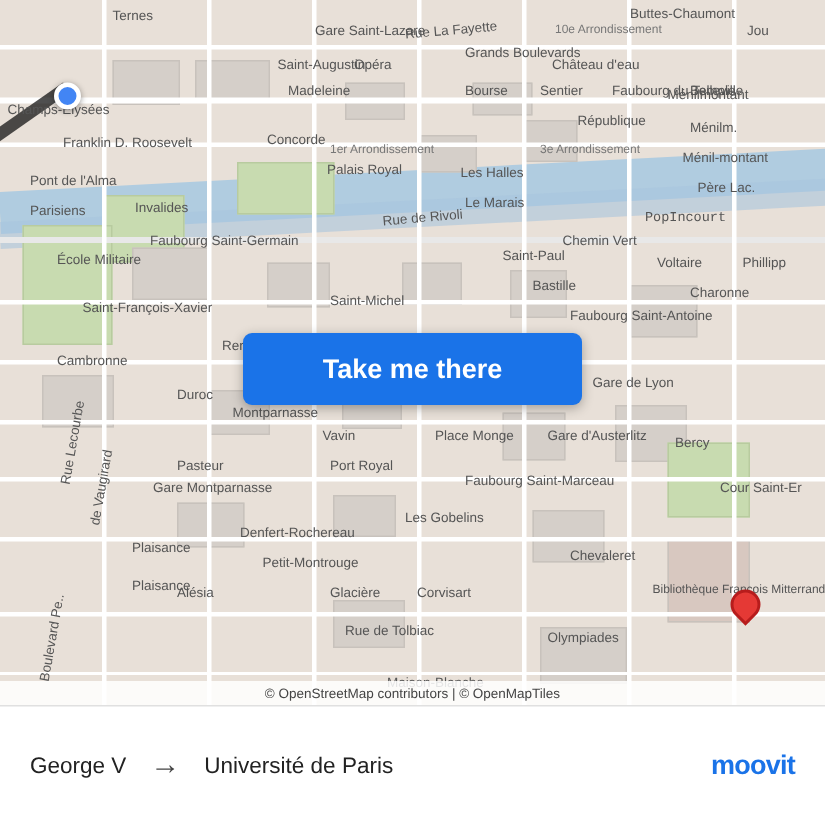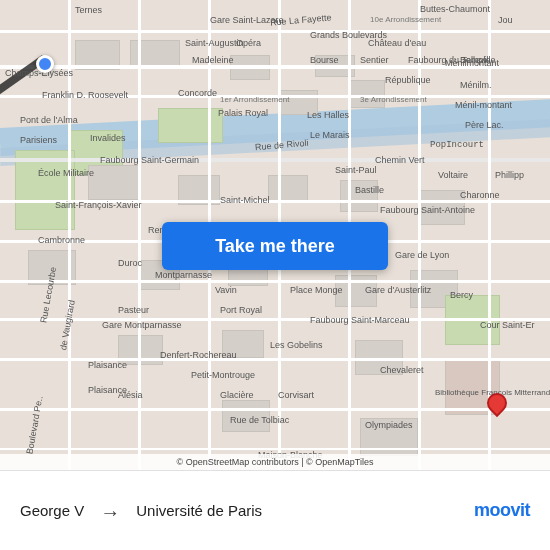--- a/index.html
+++ b/index.html
@@ -264,21 +264,21 @@
   <div class="street-label" style="top:305px;left:118px;">Pasteur</div>
   <div class="street-label" style="top:305px;left:220px;">Port Royal</div>
   <div class="street-label" style="top:340px;left:270px;">Les Gobelins</div>
   <div class="street-label" style="top:250px;left:395px;">Gare de Lyon</div>
   <div class="street-label" style="top:285px;left:365px;">Gare d'Austerlitz</div>
   <div class="street-label" style="top:290px;left:450px;">Bercy</div>
   <div class="street-label" style="top:350px;left:160px;">Denfert-Rochereau</div>
   <div class="street-label" style="top:360px;left:88px;">Plaisance</div>
   <div class="street-label" style="top:385px;left:88px;">Plaisance</div>
   <div class="street-label" style="top:390px;left:118px;">Alésia</div>
-  <div class="street-label" style="top:370px;left:175px;margin-left:16px;">Petit-Montrouge</div>
+  <div class="street-label" style="top:370px;left:175px;">Petit-Montrouge</div>
   <div class="street-label" style="top:390px;left:278px;">Corvisart</div>
   <div class="street-label" style="top:365px;left:380px;">Chevaleret</div>
   <div class="street-label" style="top:390px;left:220px;">Glacière</div>
   <div class="street-label" style="top:420px;left:365px;">Olympiades</div>
   <div class="street-label" style="top:415px;left:230px;">Rue de Tolbiac</div>
   <div class="street-label" style="top:450px;left:258px;">Maison-Blanche</div>
   <div class="street-label" style="top:205px;left:380px;">Faubourg Saint-Antoine</div>
   <div class="street-label" style="top:315px;left:310px;">Faubourg Saint-Marceau</div>
   <div class="street-label" style="top:235px;left:38px;">Cambronne</div>
   <div class="street-label" style="top:258px;left:118px;">Duroc</div>

